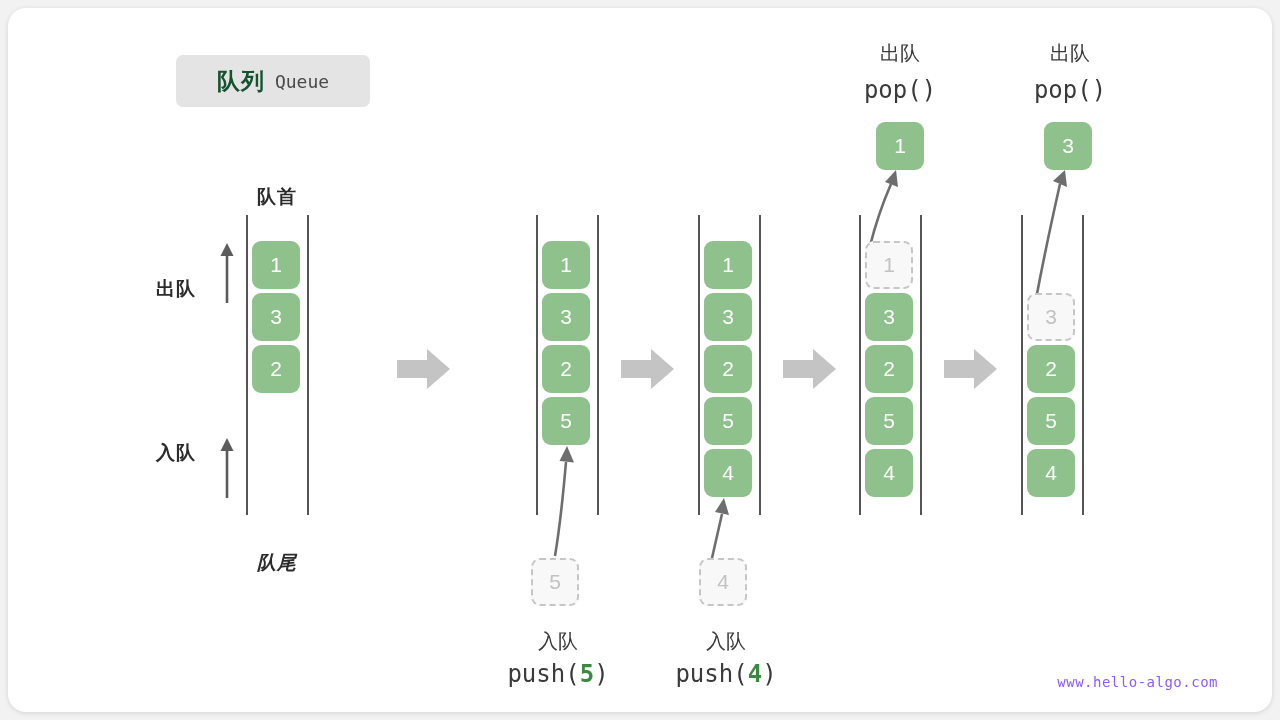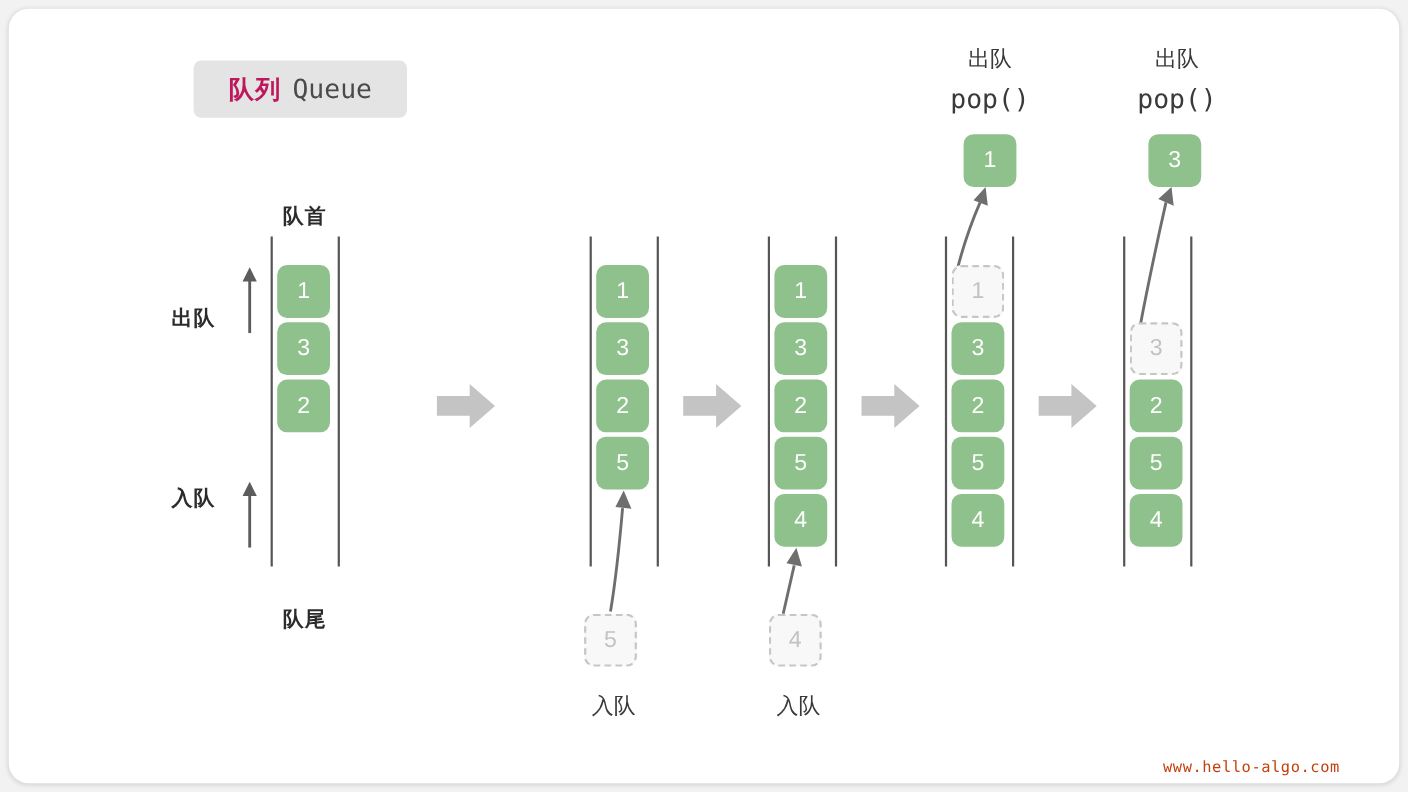--- a/index.html
+++ b/index.html
@@ -35,26 +35,26 @@
     background: #e4e4e4;
     border-radius: 7px;
     display: flex;
     align-items: center;
     justify-content: center;
     gap: 10px;
   }
   .title-cn {
     font-size: 23px;
     font-weight: bold;
-    color: #be185d;
+    color: #14532d;
     letter-spacing: 1px;
   }
   .title-en {
     font-family: "DejaVu Sans Mono", "Liberation Mono", monospace;
-    font-size: 24px;
+    font-size: 18px;
     color: #4a4a4a;
   }
 
   
   .lbl-bold {
     position: absolute;
     font-size: 19px;
     font-weight: bold;
     color: #2b2b2b;
     letter-spacing: 1px;
@@ -108,24 +108,24 @@
   
   .step-arrow { position: absolute; }
 
   
   .motion-arrow { position: absolute; }
 
   
   .watermark {
     position: absolute;
     right: 54px;
-    bottom: 6px;
+    bottom: 22px;
     font-family: "DejaVu Sans Mono", "Liberation Mono", monospace;
     font-size: 14px;
-    color: #c2410c;
+    color: #8b5cf6;
     letter-spacing: 0.5px;
   }
 </style>
 </head>
 <body>
 
 <div class="card">
 
   <div class="title-badge">
     <span class="title-cn">队列</span>
@@ -146,21 +146,21 @@
     <line x1="11" y1="62" x2="11" y2="12" stroke="#5c5c5c" stroke-width="2.6"></line>
     <polygon points="11,2 4.5,15 17.5,15" fill="#5c5c5c"></polygon>
   </svg>
 
   <div class="lbl-bold" style="left:148px; top:432px;">入队</div>
   <svg class="thin-arrow" style="left:208px; top:428px;" width="22" height="62" viewBox="0 0 22 62">
     <line x1="11" y1="62" x2="11" y2="12" stroke="#5c5c5c" stroke-width="2.6"></line>
     <polygon points="11,2 4.5,15 17.5,15" fill="#5c5c5c"></polygon>
   </svg>
 
-  <div class="lbl-bold" style="left:238px; top:542px; width:62px; text-align:center;">队尾</div>
+  <div class="lbl-bold" style="left:238px; top:542px; width:62px; text-align:center;font-style:italic;">队尾</div>
 
   <svg class="step-arrow" style="left:389px; top:340px;" width="54" height="42" viewBox="0 0 54 42">
     <polygon points="0,12 30,12 30,1 53,21 30,41 30,30 0,30" fill="#c4c4c4"></polygon>
   </svg>
 
   <div class="rail" style="left:528px; top:207px; height:300px;"></div>
   <div class="rail" style="left:589px; top:207px; height:300px;"></div>
 
   <div class="box" style="left:534px; top:233px;">1</div>
   <div class="box" style="left:534px; top:285px;">3</div>
@@ -168,20 +168,21 @@
   <div class="box" style="left:534px; top:389px;">5</div>
 
   <svg class="motion-arrow" style="left:526px; top:432px;" width="60" height="120" viewBox="0 0 60 120">
     <path d="M 21 116 Q 27 80 32 22" stroke="#6e6e6e" stroke-width="2.6" fill="none"></path>
     <polygon points="33,6 25.5,21 40,22.5" fill="#6e6e6e"></polygon>
   </svg>
 
   <div class="box ghost" style="left:523px; top:550px;">5</div>
 
   <div class="lbl-plain" style="left:470px; top:620px; width:160px;">入队</div>
+  <div class="lbl-plain lbl-mono" style="left:470px; top:652px; width:160px; text-align:center;">push(<span class="arg-green">5</span>)</div>
 
   <svg class="step-arrow" style="left:613px; top:340px;" width="54" height="42" viewBox="0 0 54 42">
     <polygon points="0,12 30,12 30,1 53,21 30,41 30,30 0,30" fill="#c4c4c4"></polygon>
   </svg>
 
   <div class="rail" style="left:690px; top:207px; height:300px;"></div>
   <div class="rail" style="left:751px; top:207px; height:300px;"></div>
 
   <div class="box" style="left:696px; top:233px;">1</div>
   <div class="box" style="left:696px; top:285px;">3</div>
@@ -190,20 +191,21 @@
   <div class="box" style="left:696px; top:441px;">4</div>
 
   <svg class="motion-arrow" style="left:690px; top:484px;" width="50" height="70" viewBox="0 0 50 70">
     <path d="M 14 66 Q 19 44 24 22" stroke="#6e6e6e" stroke-width="2.6" fill="none"></path>
     <polygon points="26,6 17,20 31,23" fill="#6e6e6e"></polygon>
   </svg>
 
   <div class="box ghost" style="left:691px; top:550px;">4</div>
 
   <div class="lbl-plain" style="left:638px; top:620px; width:160px;">入队</div>
+  <div class="lbl-plain lbl-mono" style="left:638px; top:652px; width:160px; text-align:center;">push(<span class="arg-green">4</span>)</div>
 
   <svg class="step-arrow" style="left:775px; top:340px;" width="54" height="42" viewBox="0 0 54 42">
     <polygon points="0,12 30,12 30,1 53,21 30,41 30,30 0,30" fill="#c4c4c4"></polygon>
   </svg>
 
   <div class="lbl-plain" style="left:812px; top:32px; width:160px;">出队</div>
   <div class="lbl-plain lbl-mono" style="left:812px; top:68px; width:160px; text-align:center;">pop()</div>
 
   <div class="box" style="left:868px; top:114px;">1</div>
 

